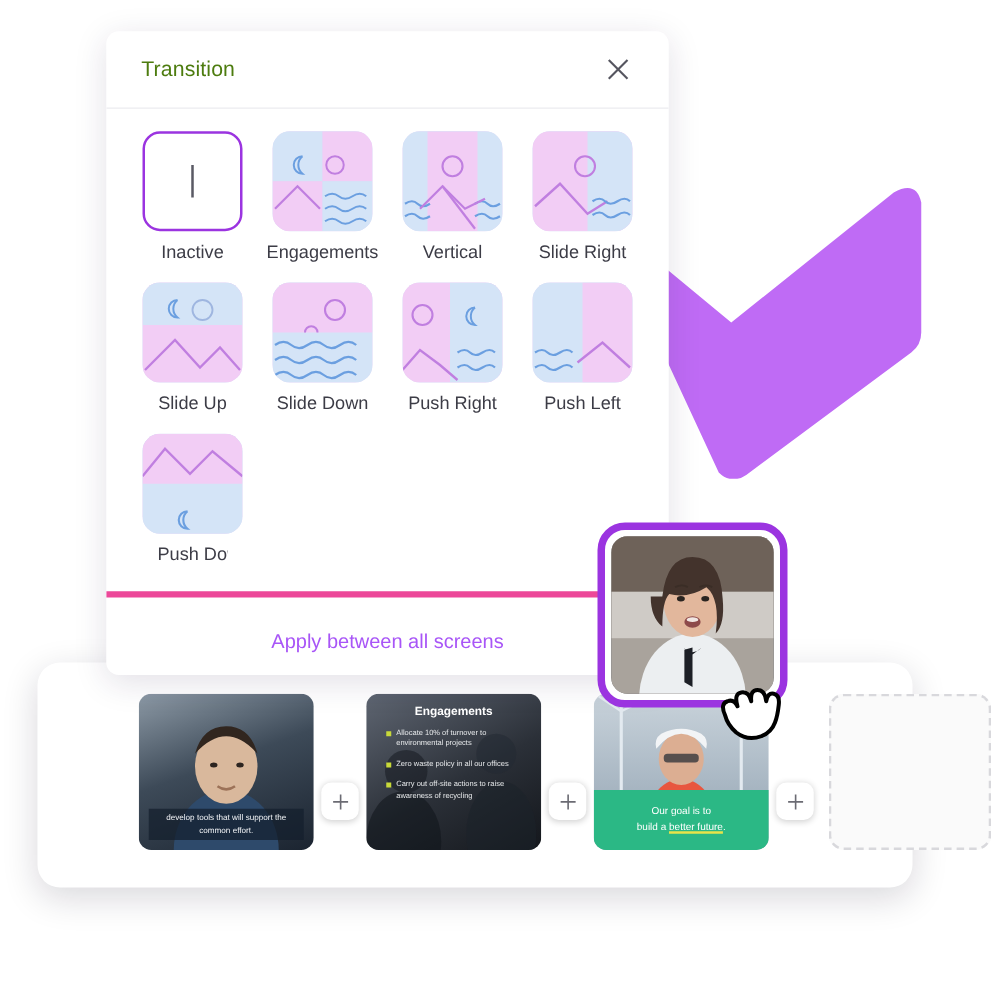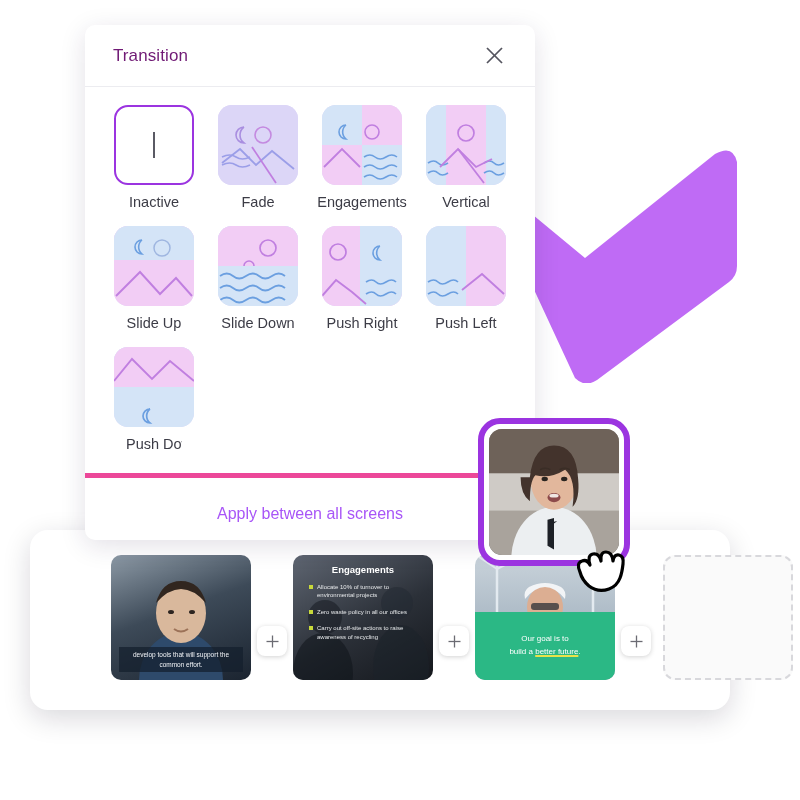--- a/index.html
+++ b/index.html
@@ -30,21 +30,21 @@
     z-index: 3;
     overflow: hidden;
   }
   .panel-header {
     height: 62px;
     display: flex; align-items: center; justify-content: space-between;
     padding: 0 26px 0 28px;
     border-bottom: 1px solid #ececf0;
   }
   .panel-title {
-    font-size: 17px; color: #701a75; letter-spacing: .1px;
+    font-size: 17px; color: #4d7c0f; letter-spacing: .1px;
   }
   .close-btn {
     width: 30px; height: 30px;
     display: flex; align-items: center; justify-content: center;
     cursor: pointer;
   }
 
   
   .grid {
     padding: 18px 22px 0 22px;
@@ -181,21 +181,21 @@
     text-align: center; color: #ffffff;
     font-size: 9.5px; font-weight: bold;
   }
   .bullets { position: absolute; top: 28px; left: 16px; right: 8px; }
   .bullet { display: flex; gap: 4px; margin-bottom: 8px; }
   .bdot { width: 4px; height: 4px; background: #c8d93a; flex: 0 0 auto; margin-top: 2px; }
   .btxt { color: #e6e8ea; font-size: 6px; line-height: 1.4; }
   
   .s3-bg { position: absolute; inset: 0; background: linear-gradient(180deg,#c9d3db 0%,#aab8c4 55%,#8fa0ad 100%); }
   .s3-band {
-    position: absolute; left: 0; right: 0; bottom: 0; height: 68px;
+    position: absolute; left: 0; right: 0; bottom: 0; height: 48px;
     background: #2bb885;
     display: flex; flex-direction: column;
     align-items: center; justify-content: center;
     color: #ffffff; font-size: 8px; line-height: 1.6;
   }
   .s3-band u { text-decoration: underline; text-decoration-color: #e8e34a; text-decoration-thickness: 1.5px; }
 </style>
 </head>
 <body>
 <div id="stage">
@@ -217,34 +217,20 @@
 
   <div class="grid">
 
     <div class="cell">
       <div class="thumb selected">
             <span class="caret"></span>
           </div>
       <div class="cell-label">Inactive</div>
     </div>
 
-    <div class="cell">
-      <div class="thumb">
-        <svg width="80" height="80" viewBox="0 0 80 80">
-          <rect width="80" height="80" fill="#dcd6f7"></rect>
-          <path d="M26 22 a8 8 0 1 0 0 16 a10 10 0 0 1 0-16" fill="none" stroke="#a98ee0" stroke-width="1.6"></path>
-          <circle cx="45" cy="30" r="8" fill="none" stroke="#c48ae0" stroke-width="1.6"></circle>
-          <path d="M4 58 L22 44 L38 60 L54 46 L76 64" fill="none" stroke="#9b9ee8" stroke-width="1.8"></path>
-          <path d="M4 52 q8 -4 14 0 t14 0" fill="none" stroke="#9b9ee8" stroke-width="1.6"></path>
-          <path d="M4 60 q8 -4 14 0 t14 0" fill="none" stroke="#9b9ee8" stroke-width="1.6"></path>
-          <path d="M34 42 L58 78" fill="none" stroke="#c07fe0" stroke-width="1.8"></path>
-        </svg>
-      </div>
-      <div class="cell-label">Fade</div>
-    </div>
 
     <div class="cell">
       <div class="thumb">
         <svg width="80" height="80" viewBox="0 0 80 80">
           <rect x="0" y="0" width="40" height="40" fill="#d4e4f7"></rect>
           <rect x="40" y="0" width="40" height="40" fill="#f2cdf5"></rect>
           <rect x="0" y="40" width="40" height="40" fill="#f2cdf5"></rect>
           <rect x="40" y="40" width="40" height="40" fill="#d4e4f7"></rect>
           <path d="M24 20 a7 7 0 1 0 0 14 a9 9 0 0 1 0-14" fill="none" stroke="#6b9fe0" stroke-width="1.6"></path>
           <circle cx="50" cy="27" r="7" fill="none" stroke="#c07fe0" stroke-width="1.6"></circle>
@@ -267,20 +253,33 @@
           <path d="M2 68 q6 -4 10 0 t10 0" fill="none" stroke="#6b9fe0" stroke-width="1.7"></path>
           <path d="M58 58 q6 -4 10 0 t10 0" fill="none" stroke="#6b9fe0" stroke-width="1.7"></path>
           <path d="M58 68 q6 -4 10 0 t10 0" fill="none" stroke="#6b9fe0" stroke-width="1.7"></path>
           <path d="M14 62 L32 44 L50 62 L66 54" fill="none" stroke="#c07fe0" stroke-width="1.8"></path>
           <path d="M32 44 L58 78" fill="none" stroke="#c07fe0" stroke-width="1.8"></path>
         </svg>
       </div>
       <div class="cell-label">Vertical</div>
     </div>
 
+    <div class="cell">
+      <div class="thumb">
+        <svg width="80" height="80" viewBox="0 0 80 80">
+          <rect width="80" height="80" fill="#f2cdf5"></rect>
+          <rect x="44" width="36" height="80" fill="#d4e4f7"></rect>
+          <circle cx="42" cy="28" r="8" fill="none" stroke="#c07fe0" stroke-width="1.7"></circle>
+          <path d="M2 60 L22 42 L44 66 L60 56" fill="none" stroke="#c07fe0" stroke-width="1.9"></path>
+          <path d="M48 56 q6 -4 10 0 t10 0 t10 0" fill="none" stroke="#6b9fe0" stroke-width="1.7"></path>
+          <path d="M48 67 q6 -4 10 0 t10 0 t10 0" fill="none" stroke="#6b9fe0" stroke-width="1.7"></path>
+        </svg>
+      </div>
+      <div class="cell-label">Slide Right</div>
+    </div>
 
 
     <div class="cell">
       <div class="thumb">
         <svg width="80" height="80" viewBox="0 0 80 80">
           <rect width="80" height="80" fill="#f2cdf5"></rect>
           <rect width="80" height="34" fill="#d4e4f7"></rect>
           <path d="M28 14 a7 7 0 1 0 0 14 a9 9 0 0 1 0-14" fill="none" stroke="#6b9fe0" stroke-width="1.6"></path>
           <circle cx="48" cy="22" r="8" fill="none" stroke="#9fb6e0" stroke-width="1.5"></circle>
           <path d="M2 70 L26 46 L46 68 L62 52 L78 70" fill="none" stroke="#c07fe0" stroke-width="1.9"></path>

